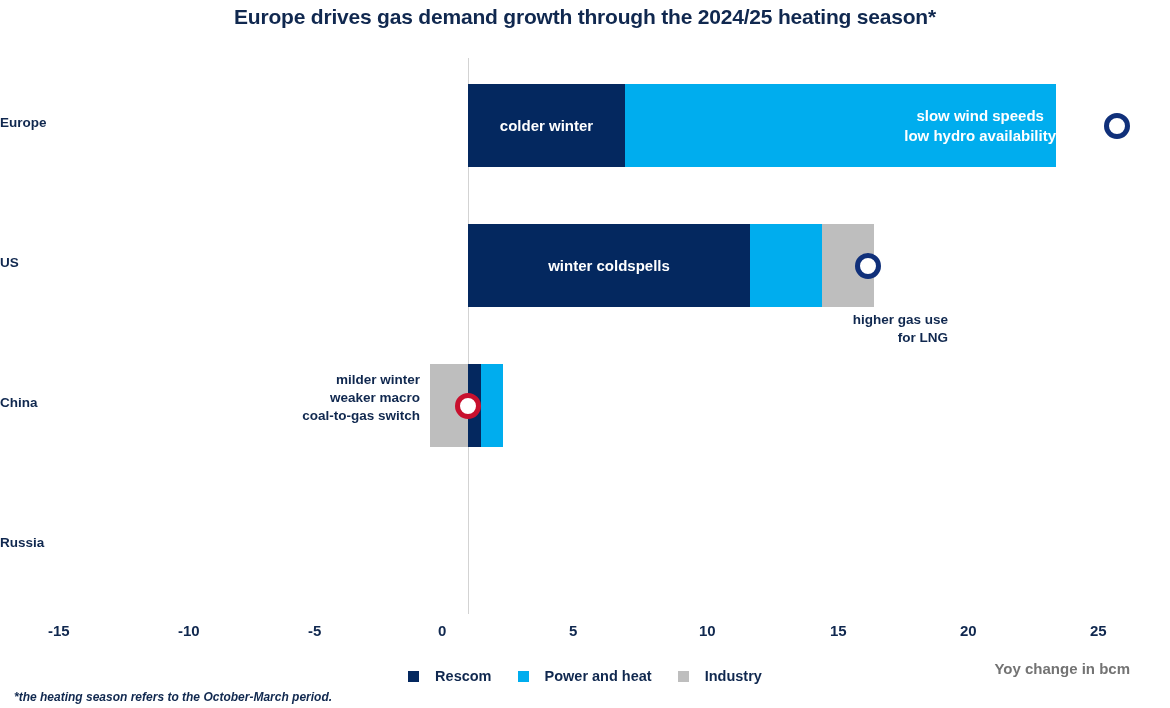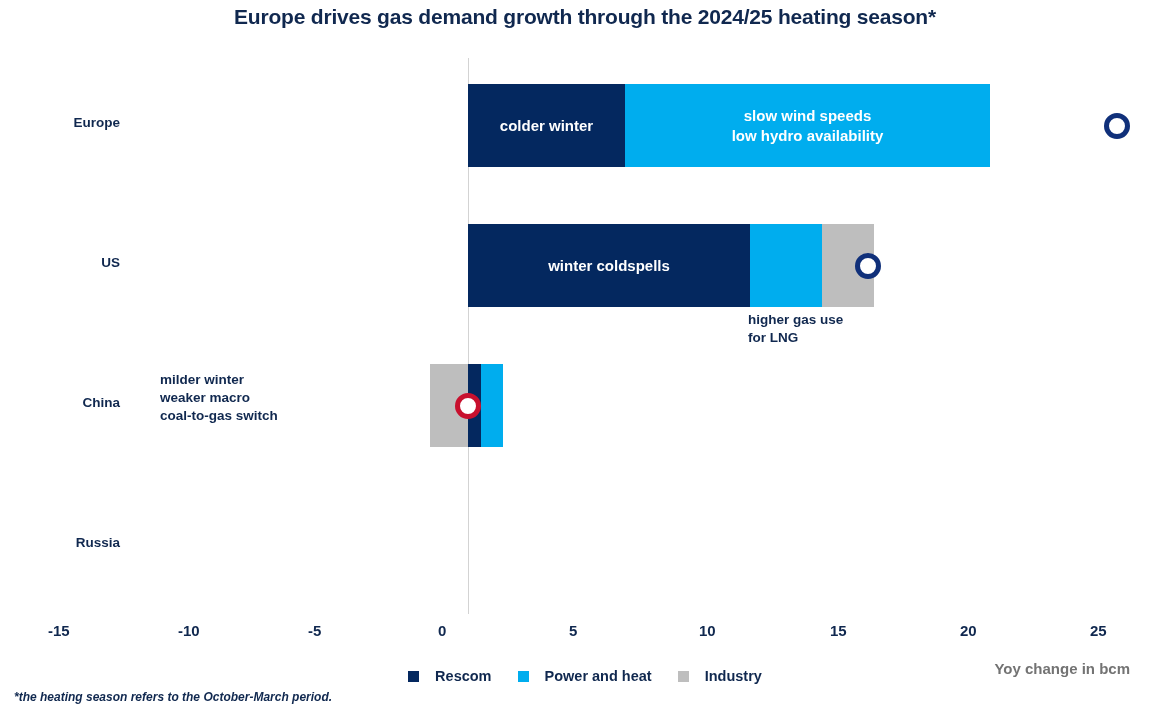--- a/index.html
+++ b/index.html
@@ -44,21 +44,21 @@
     top: 0px;
     width: 1px;
     height: 556px;
     background: #d3d3d3;
   }
 
   .cat-label {
     position: absolute;
     left: 0;
     width: 120px;
-    text-align: right;
+    text-align: left;
     font-size: 13.5px;
     font-weight: bold;
     color: #10284f;
   }
 
   .bar-row {
     position: absolute;
     left: 0;
     width: 1170px;
   }
@@ -95,22 +95,22 @@
 
   
   .annot {
     position: absolute;
     font-size: 13.5px;
     font-weight: bold;
     color: #10284f;
     line-height: 18px;
     white-space: nowrap;
   }
-  .annot.right { }
-  .annot.center { text-align: left; }
+  .annot.right { text-align: right; }
+  .annot.center { text-align: right; }
 
   
   #x-axis { position: absolute; left: 0; top: 622px; width: 1170px; height: 22px; }
   .tick {
     position: absolute;
     top: 0;
     width: 60px;
     margin-left: -30px;
     text-align: left;
     font-size: 15px;
@@ -159,21 +159,21 @@
 
 <div id="plot-area">
 
   <div id="zero-line"></div>
 
   <div class="cat-label" style="top:57px">Europe</div>
   <div class="bar-row" style="top:26px; height:83px;">
     <div class="seg seg-rescom" style="left:468px; width:157px;">
       <span class="seg-label">colder winter</span>
     </div>
-    <div class="seg seg-power" style="left:625px; width:365px;">
+    <div class="seg seg-power" style="left:625px; width:431px;justify-content:flex-end;">
       <span class="seg-label"><span>slow wind speeds</span><br><span>low hydro availability</span></span>
     </div>
     <div class="marker marker-navy" style="left:1104px; top:29px; width:26px; height:26px;"></div>
   </div>
 
   <div class="cat-label" style="top:197px">US</div>
   <div class="bar-row" style="top:166px; height:83px;">
     <div class="seg seg-rescom" style="left:468px; width:282px;">
       <span class="seg-label">winter coldspells</span>
     </div>

